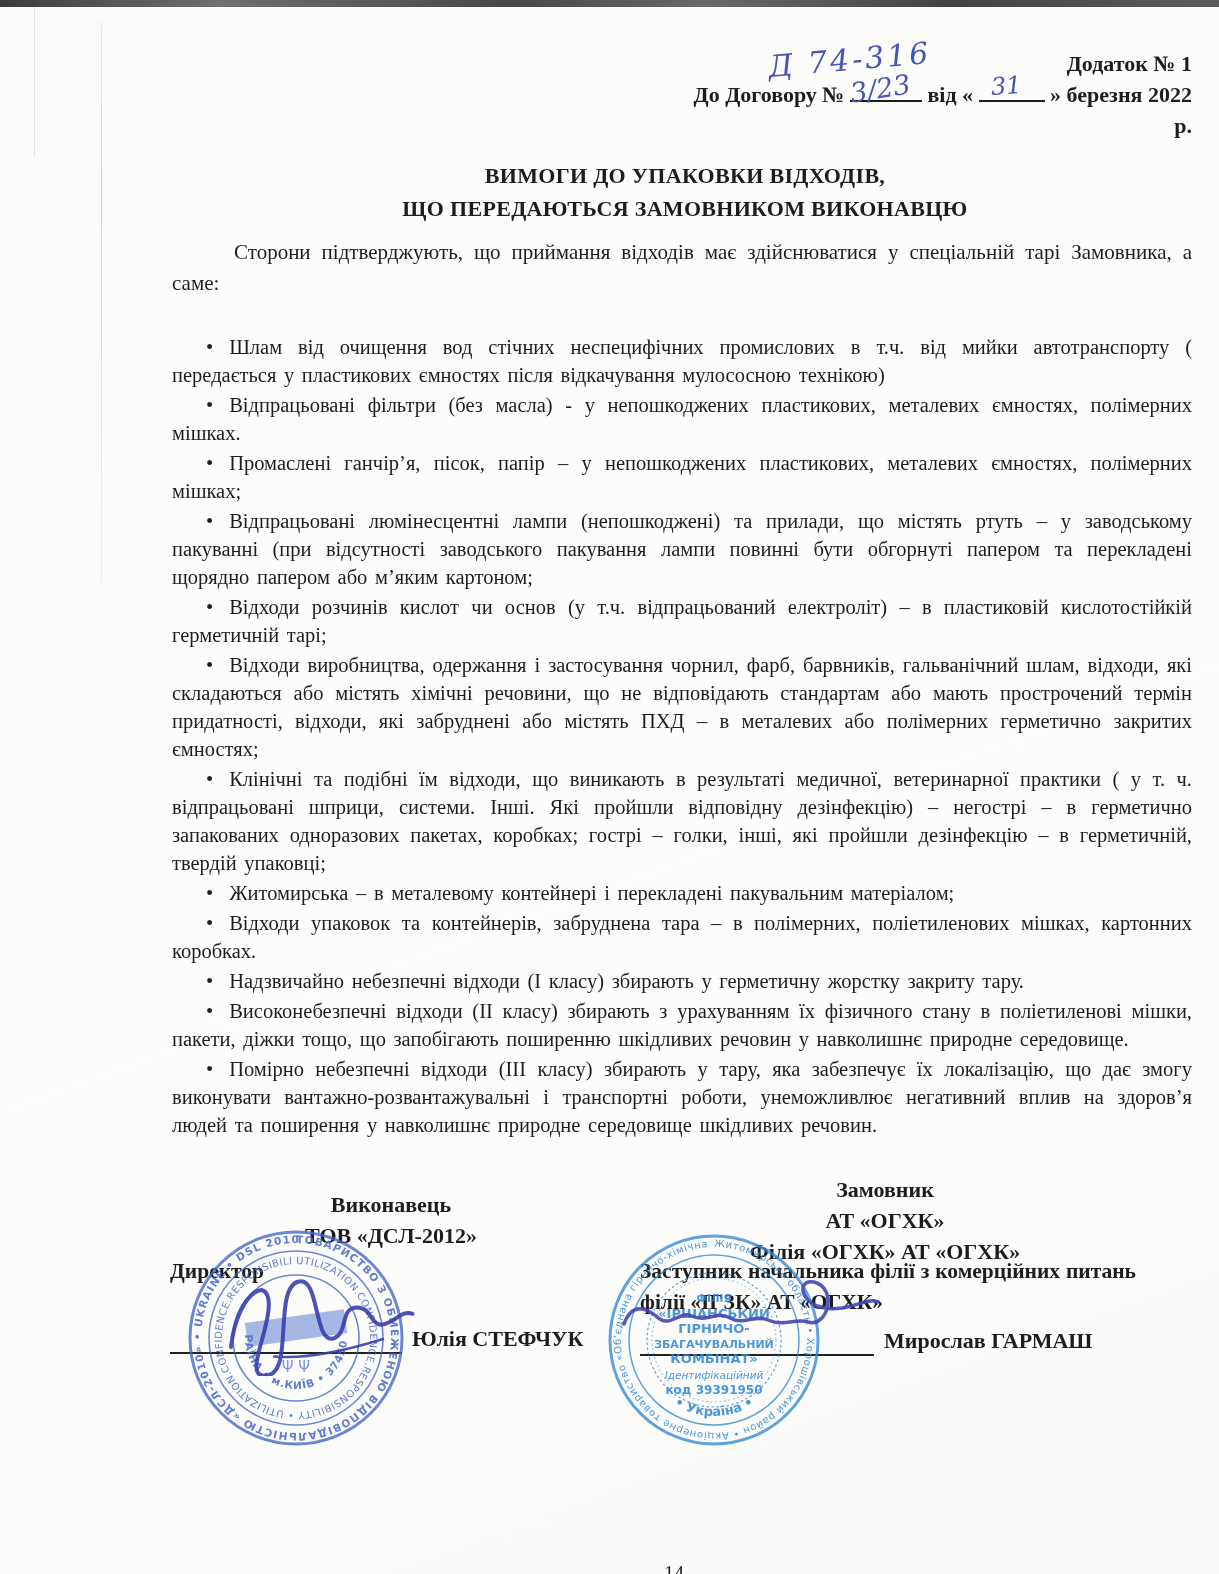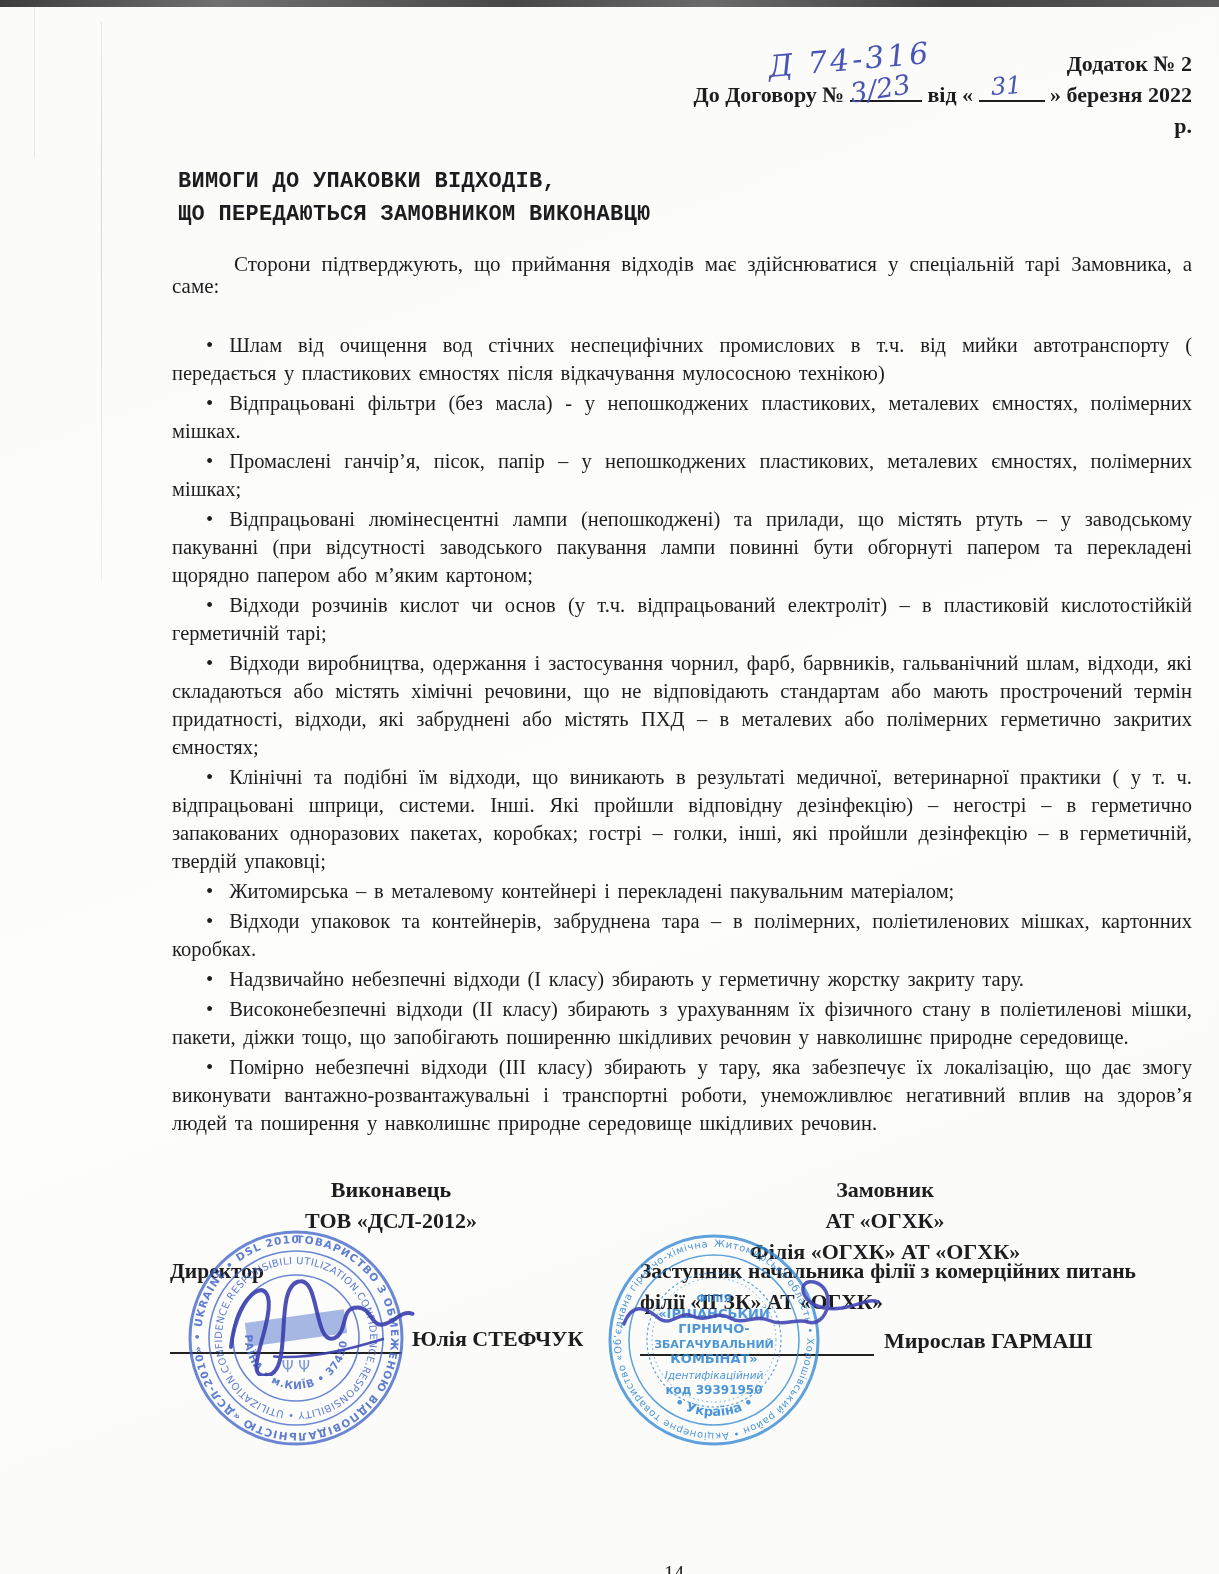--- a/index.html
+++ b/index.html
@@ -20,22 +20,22 @@
   .handwrite{font-family:"DejaVu Serif",serif;font-style:italic;color:#4854b6;font-weight:normal;}
   .hw-doc{position:absolute;left:768px;top:42px;font-size:30px;letter-spacing:3px;
     transform:rotate(-5deg);}
   .blank{display:inline-block;position:relative;border-bottom:2px solid #1d1d1f;height:6px;vertical-align:baseline;}
   .blank1{width:72px;}
   .blank2{width:66px;}
   .hw-over{position:absolute;white-space:nowrap;}
   .hw-no{left:0px;bottom:-4px;font-size:27px;transform:rotate(-9deg);}
   .hw-day{left:12px;bottom:-2px;font-size:24px;transform:rotate(-4deg);}
 
-  .title{margin-top:24px;font-weight:bold;font-size:22px;line-height:33px;letter-spacing:.3px;font-family:Liberation Mono, monospace;}
-  .intro{margin-top:22px;text-align:justify;font-size:21px;line-height:22px;text-indent:62px;word-spacing:2px;margin-left:-6px;}
+  .title{margin-top:18px;text-align:center;font-weight:bold;font-size:22px;line-height:33px;letter-spacing:.3px;}
+  .intro{margin-top:12px;text-align:justify;font-size:21px;line-height:31px;text-indent:62px;word-spacing:2px;margin-left:-6px;}
   .list{margin-top:34px;margin-left:-6px;}
   .li{text-align:justify;font-size:20.5px;line-height:28px;margin-bottom:2px;text-indent:34px;word-spacing:2.5px;}
   .li .b{margin-right:16px;}
 
   .sig{position:absolute;left:178px;top:1168px;width:1014px;height:406px;}
   .sig .abs{position:absolute;}
   .party{font-weight:bold;font-size:22px;line-height:31px;text-align:center;}
   .role{font-weight:bold;font-size:21.5px;line-height:31px;text-align:justify;}
   .sigline{border-top:2px solid #222;height:0;}
   .signame{font-weight:bold;font-size:22px;white-space:nowrap;}
@@ -47,21 +47,21 @@
 
 <div class="topbar"></div>
 <div class="crease1"></div>
 <div class="crease2"></div>
 
 <div class="handwrite hw-doc">Д 74-316</div>
 
 <div class="content">
 
   <div class="hdr">
-    <div>Додаток № 2</div>
+    <div>Додаток № 1</div>
     <div>
       <span>До Договору №</span>
       <span class="blank blank1"><span class="handwrite hw-over hw-no">3/23</span></span>
       <span>від «</span>
       <span class="blank blank2"><span class="handwrite hw-over hw-day">31</span></span>
       <span>» березня 2022</span>
     </div>
     <div>р.</div>
   </div>
 
@@ -86,21 +86,21 @@
     <div class="li"><span class="b">•</span><span>Високонебезпечні відходи (ІІ класу) збирають з урахуванням їх фізичного стану в поліетиленові мішки, пакети, діжки тощо, що запобігають поширенню шкідливих речовин у навколишнє природне середовище.</span></div>
     <div class="li"><span class="b">•</span><span>Помірно небезпечні відходи (ІІІ класу) збирають у тару, яка забезпечує їх локалізацію, що дає змогу виконувати вантажно-розвантажувальні і транспортні роботи, унеможливлює негативний вплив на здоров’я людей та поширення у навколишнє природне середовище шкідливих речовин.</span></div>
   </div>
 </div>
 
 <div class="sig">
 
   <div class="abs sigline" style="left:-8px;top:184px;width:232px;"></div>
   <div class="abs sigline" style="left:462px;top:186px;width:234px;"></div>
 
-  <div class="abs party" style="left:60px;top:6px;width:306px;font-family:Liberation Serif, serif;">
+  <div class="abs party" style="left:60px;top:21px;width:306px;font-family:Liberation Serif, serif;">
     <div>Виконавець</div>
     <div>ТОВ «ДСЛ-2012»</div>
   </div>
   <div class="abs party" style="left:552px;top:6px;width:310px;">
     <div>Замовник</div>
     <div>АТ «ОГХК»</div>
     <div>Філія «ОГХК» АТ «ОГХК»</div>
   </div>
 
   <div class="abs role" style="left:-8px;top:88px;width:200px;">Директор</div>

